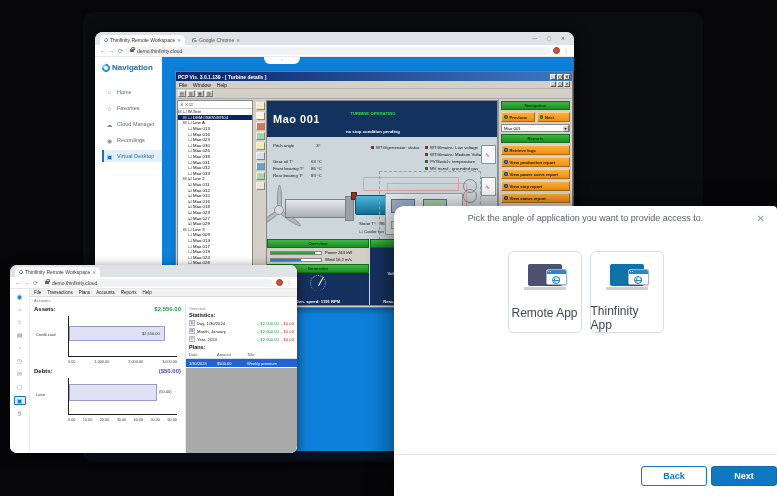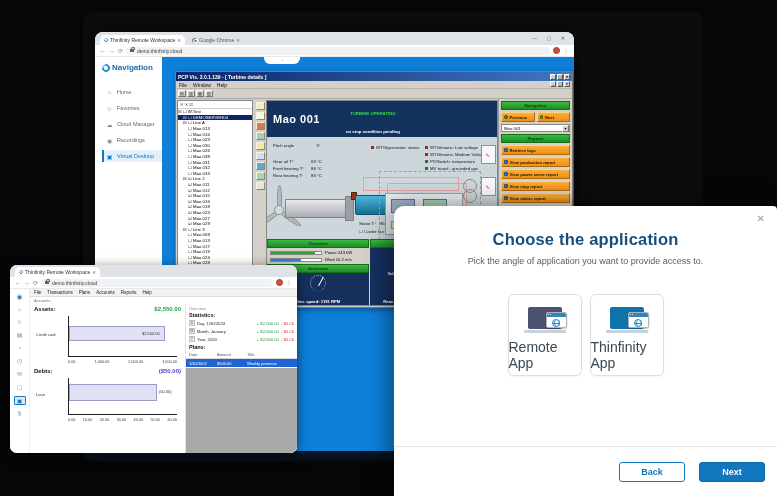--- a/index.html
+++ b/index.html
@@ -158,22 +158,22 @@
   .lbase{width:42px;height:3px;background:#c9d2d9;border-radius:1px;margin:1px auto 0}
   .card-remote .lscreen{background:#4d5170}
   .card-web .lscreen{background:#8ecfe8}
   .card-vui .lscreen{background:#0f73ab}
   .miniwin{position:absolute;right:0;top:5px;width:21px;height:16px;background:#fdfdfd;border:.5px solid #aab4bc;border-radius:2px;box-shadow:0 1px 2px rgba(0,0,0,.25)}
   .mbar{height:3.5px;background:#2e86c1;border-radius:1.5px 1.5px 0 0;display:flex;align-items:center;gap:1px;padding:0 1px}
   .mbar i{width:1.2px;height:1.2px;border-radius:50%;background:#fff}
   .globe{width:8px;height:8px;margin:2px auto 0;border:1px solid #2e86c1;border-radius:50%;position:relative}
   .globe::before{content:'';position:absolute;left:50%;top:0;bottom:0;width:3.5px;margin-left:-1.75px;border:1px solid #2e86c1;border-top:none;border-bottom:none;border-radius:50%}
   .globe::after{content:'';position:absolute;top:50%;left:0;right:0;border-top:1px solid #2e86c1}
-  .card-label{font-size:14px;color:#3c4852}
-  .modal-footer{margin-top:auto;border-top:1px solid #e3e7ea;height:50px;display:flex;align-items:center;justify-content:flex-end;gap:14px;padding-right:12px}
+  .card-label{margin-top:10px;font-size:12px;color:#3c4852}
+  .modal-footer{margin-top:auto;border-top:1px solid #e3e7ea;height:42px;display:flex;align-items:center;justify-content:flex-end;gap:4px;}
   .btn{width:66px;height:20px;border-radius:3px;font-size:9px;font-weight:bold;display:flex;align-items:center;justify-content:center}
   .btn-back{background:#fff;border:1px solid #1178c0;color:#1178c0}
   .btn-next{background:#1178c0;border:1px solid #0f6aab;color:#fff}
 </style>
 </head>
 <body>
 
 <div class="abs monitor"></div>
 <div class="abs monitor-chin"></div>
 
@@ -691,21 +691,20 @@
           </div>
           <div class="grayfill"></div>
         </div>
       </div>
     </div>
   </div>
 </div>
 
 <div class="abs modal">
   <span class="modal-close">✕</span>
-  <div class="modal-title">Choose the application</div>
   <div class="modal-sub">Pick the angle of application you want to provide access to.</div>
   <div class="cards">
 
       <div class="card card-remote">
         <div class="laptop">
           <div class="lscreen"></div>
           <div class="lbase"></div>
           <div class="miniwin">
             <div class="mbar">
               <i></i>

